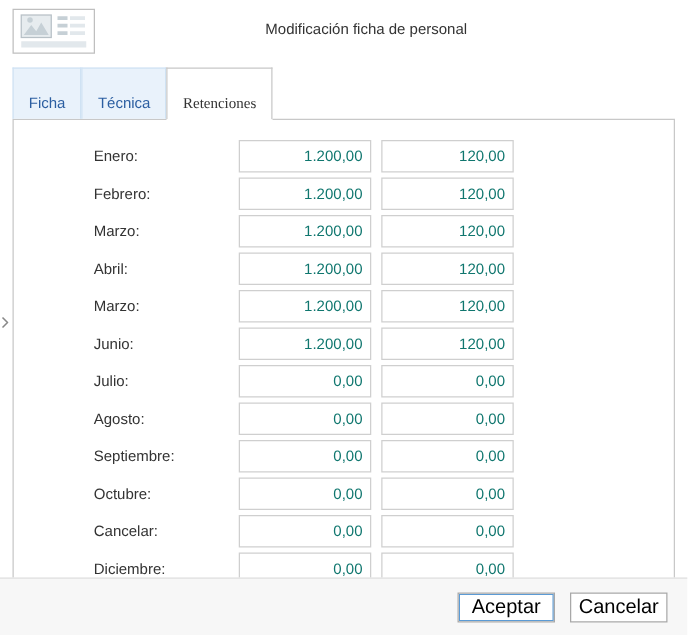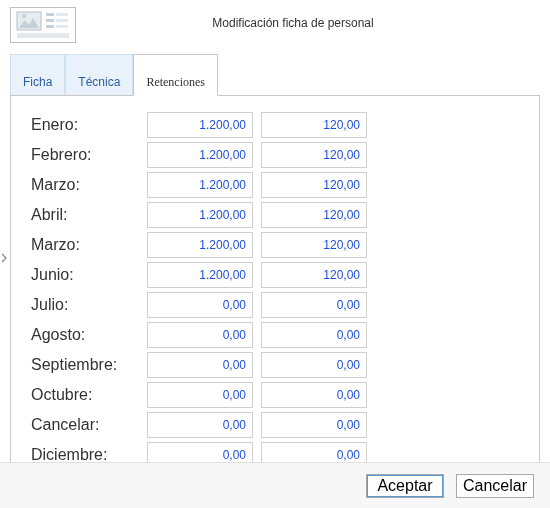--- a/index.html
+++ b/index.html
@@ -68,40 +68,40 @@
       margin: 0 10px 0 10px;
       height: 370px;
       padding: 16px 20px 10px 20px;
       background: #fff;
     }
     .row {
       display: flex;
       align-items: center;
       margin-bottom: 4px;
     }
-    .label-col { width: 116px; font-size: 16px; color: #333; }
+    .label-col { width: 116px; font-size: 12px; color: #333; margin-left: 44px; }
     .bases-col { width: 106px; margin-right: 8px; }
     .cuotas-col { width: 106px; }
     .col-header {
       border: 1px solid #d0d0d0;
       background: #f0f0f0;
       text-align: center;
       font-size: 12px;
       padding: 2px 0;
     }
     .value-input {
       width: 100%;
       height: 20px;
       border: 1px solid #cfcfcf;
       background: #fff;
       font-size: 12px;
       text-align: right;
       padding: 12px 6px;
       font-family: inherit;
-      color: #1d4ed8;
+      color: #0f766e;
     }
     .expand-handle {
       position: absolute;
       left: 0;
       top: 250px;
       width: 8px;
       height: 16px;
       display: flex;
       align-items: center;
       justify-content: center;

